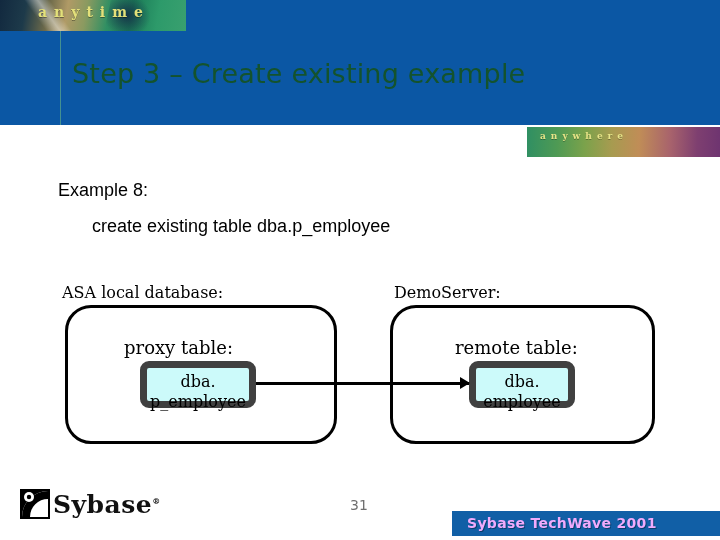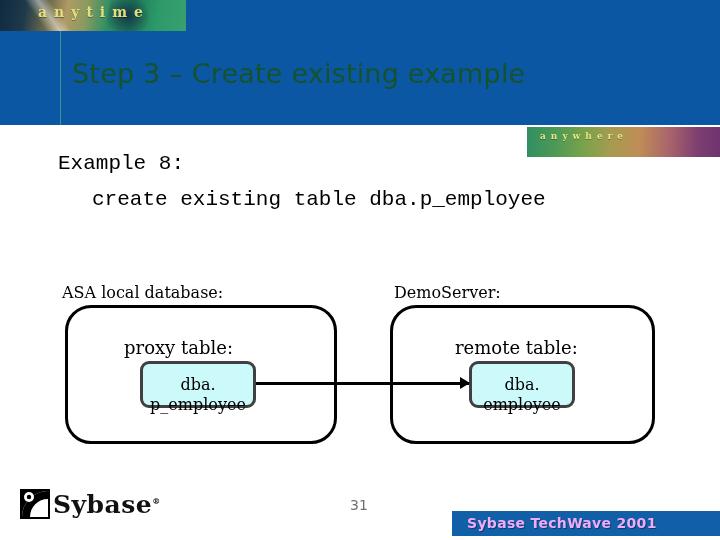--- a/index.html
+++ b/index.html
@@ -115,25 +115,25 @@
     font-size: 9px;
     font-weight: bold;
     letter-spacing: 5px;
     color: #e6e487;
     text-shadow: 0 1px 0 rgba(0,0,0,.3);
   }
 
   
   .body-text {
     position: absolute;
-    left: 56px; top: 146px;
+    left: 56px; top: 172px;
     width: 610px;
     color: #000000;
-    font-family: Liberation Mono, monospace;
-    font-size: 21px;
+    font-family: Liberation Sans, sans-serif;
+    font-size: 18px;
     line-height: 36px;
   }
   .body-line-1 { text-align: left; padding-left: 2px; }
   .body-line-2 { text-align: left; padding-left: 36px; }
   .body-line-3 { text-align: left; padding-left: 76px; }
 
   
   .diagram { position: absolute; left: 0; top: 0; width: 720px; height: 540px; }
 
   .db-caption {
@@ -161,28 +161,28 @@
     font-size: 18px;
     color: #000000;
     white-space: nowrap;
   }
   .tcap-left  { left: 124px; top: 337px; }
   .tcap-right { left: 455px; top: 337px; }
 
   .table-box {
     position: absolute;
     background: #ccfafa;
-    border: 3px solid #404040;
+    border: 7px solid #404040;
     border-radius: 9px;
     font-family: "DejaVu Serif", serif;
     font-size: 16px;
     line-height: 20px;
     color: #000000;
     text-align: center;
-    padding-top: 11px;
+    padding-top: 4px;
     box-sizing: border-box;
   }
   .table-left  { left: 140px; top: 361px; width: 116px; height: 47px; }
   .table-right { left: 469px; top: 361px; width: 106px; height: 47px; }
   .table-box .line2 { display: block; }
 
   
   .connector {
     position: absolute;
     left: 256px; top: 382px;

